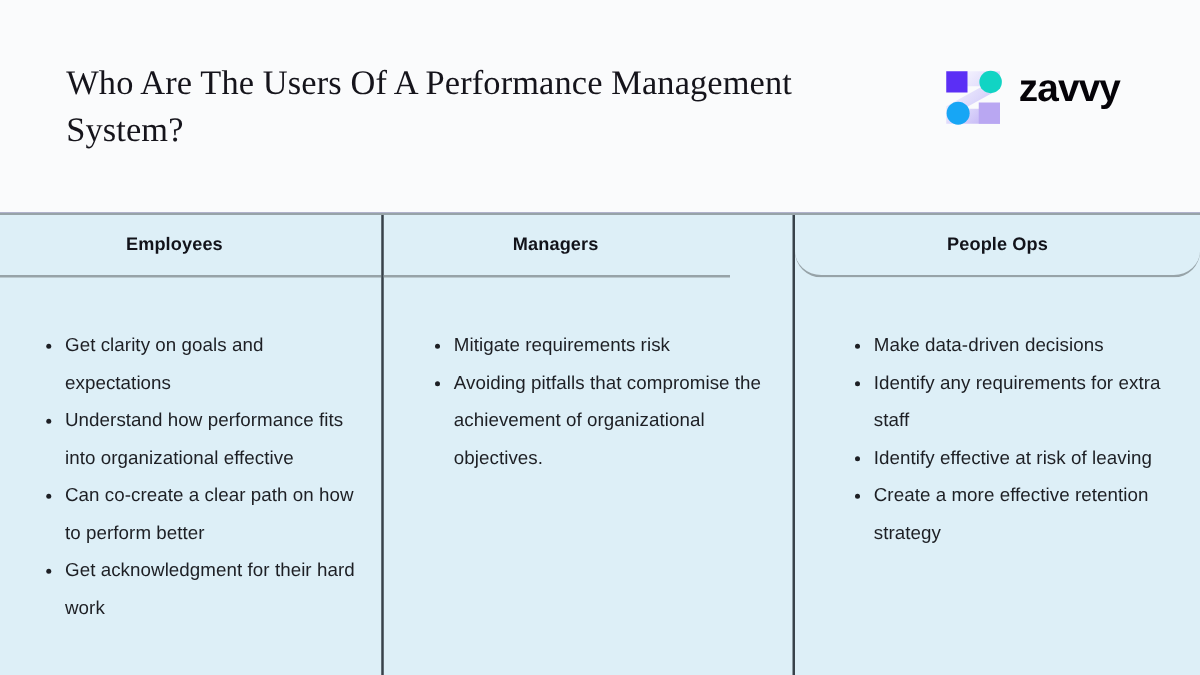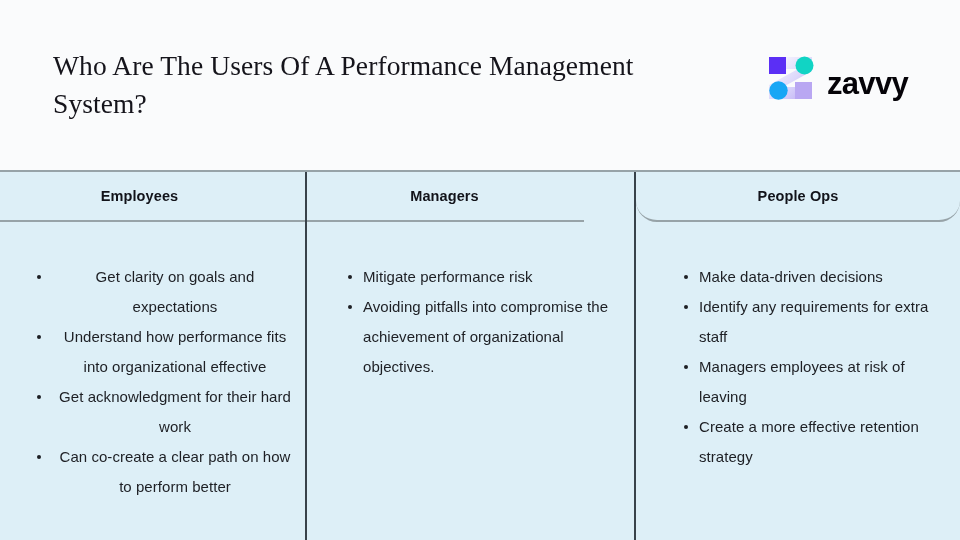--- a/index.html
+++ b/index.html
@@ -41,24 +41,24 @@
     font-size: 27.5px;
     font-weight: 400;
     line-height: 38px;
     letter-spacing: 0.1px;
     color: #15141b;
   }
 
   
   .brand {
     position: absolute;
-    right: 52px;
+    right: 64px;
     top: 55px;
     display: flex;
-    align-items: flex-end;
+    align-items: flex-start;
     gap: 13px;
   }
   .brand-mark {
     width: 47px;
     height: 46px;
     display: block;
   }
   .brand-word {
     font-family: "Liberation Sans", sans-serif;
     font-size: 31px;
@@ -132,21 +132,21 @@
   ul.bullets li::before {
     content: "";
     position: absolute;
     width: 4px;
     height: 4px;
     border-radius: 50%;
     background: #1d1f24;
     left: -15px;
     top: 13px;
   }
-  .col-0 ul.bullets { margin-left: 52px; width: 246px; text-align: center; }
+  .col-0 ul.bullets { margin-left: 52px; width: 246px; }
   .col-1 ul.bullets { margin-left: 56px; width: 252px; }
   .col-2 ul.bullets { margin-left: 63px; width: 250px; }
 </style>
 </head>
 <body>
 
 <div class="slide">
 
   <div class="header-band">
 
@@ -180,47 +180,47 @@
     <div class="table-grid">
 
       <div class="col col-0">
         <div class="col-head">
           <span class="col-head-label">Employees</span>
         </div>
         <div class="col-body">
           <ul class="bullets">
             <li>Get clarity on goals and expectations</li>
             <li>Understand how performance fits into organizational effective</li>
+            <li>Can co-create a clear path on how to perform better</li>
             <li>Get acknowledgment for their hard work</li>
-            <li>Can co-create a clear path on how to perform better</li>
           </ul>
         </div>
       </div>
 
       <div class="col col-1">
         <div class="col-head">
           <span class="col-head-label">Managers</span>
         </div>
         <div class="col-body">
           <ul class="bullets">
-            <li>Mitigate performance risk</li>
-            <li>Avoiding pitfalls into compromise the achievement of organizational objectives.</li>
+            <li>Mitigate requirements risk</li>
+            <li>Avoiding pitfalls that compromise the achievement of organizational objectives.</li>
           </ul>
         </div>
       </div>
 
       <div class="col col-2">
         <div class="col-head">
           <span class="col-head-label">People Ops</span>
         </div>
         <div class="col-body">
           <ul class="bullets">
             <li>Make data-driven decisions</li>
             <li>Identify any requirements for extra staff</li>
-            <li>Managers employees at risk of leaving</li>
+            <li>Identify effective at risk of leaving</li>
             <li>Create a more effective retention strategy</li>
           </ul>
         </div>
       </div>
 
     </div>
   </div>
 
 </div>
 

